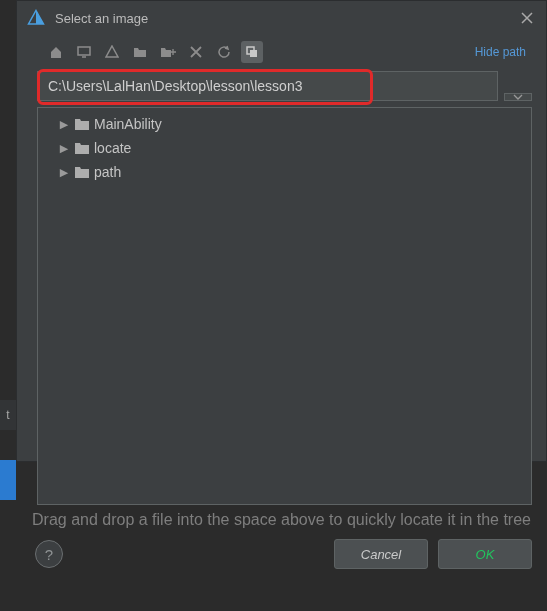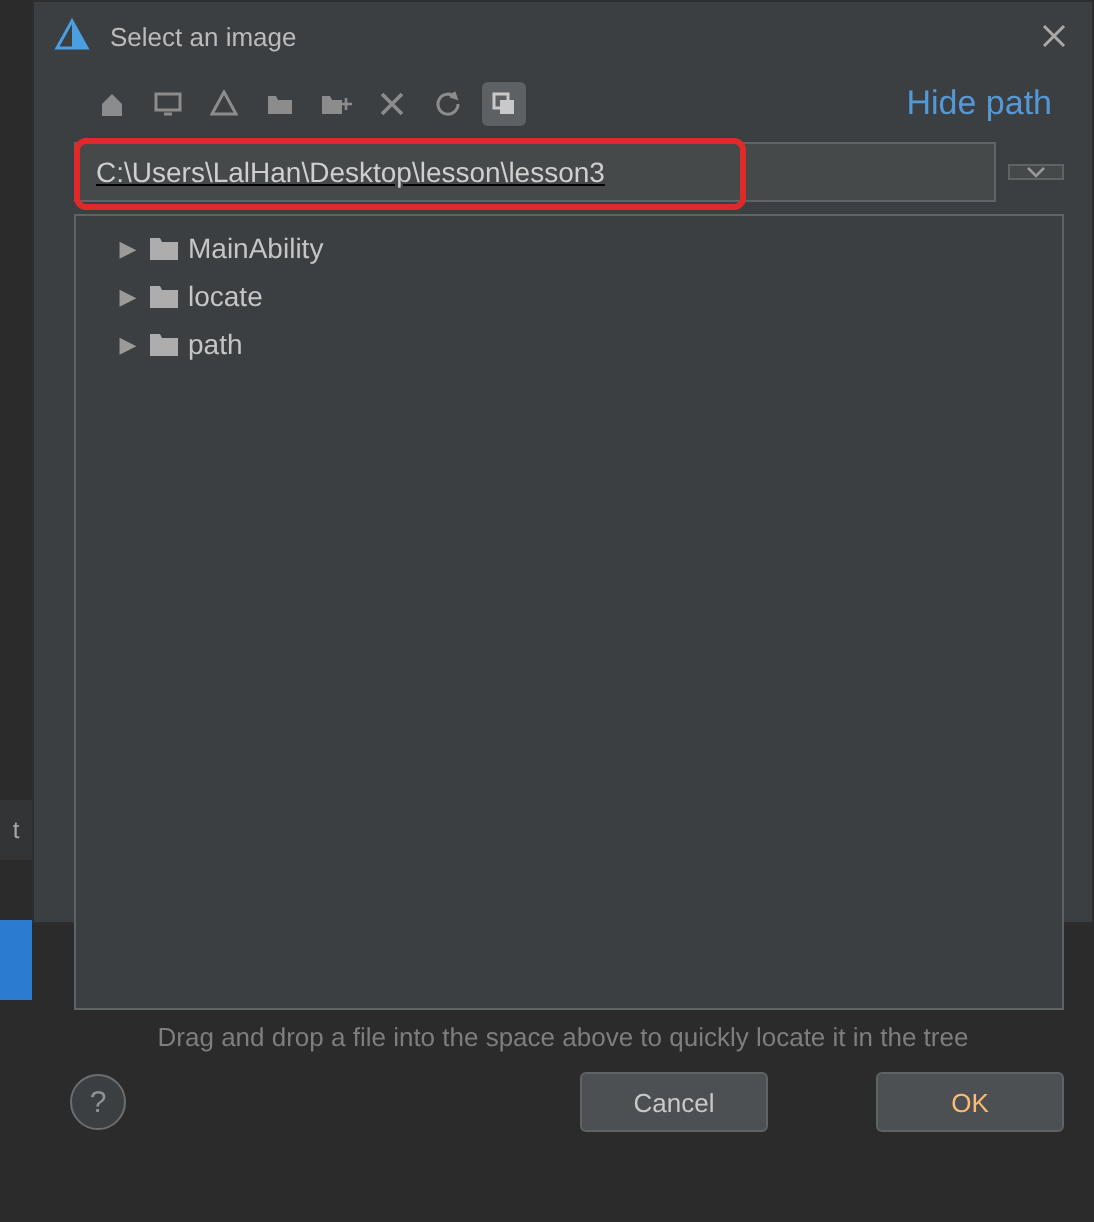--- a/index.html
+++ b/index.html
@@ -54,31 +54,30 @@
     color: #8c8c8c;
     border-radius: 3px;
   }
   .tb-icon.active {
     background: #5d6163;
     color: #c9c9c9;
   }
   .tb-sep { flex:1; }
   .hide-path {
     color: #5598d6;
-    font-size: 17px;
+    font-size: 12px;
     cursor: pointer;
     padding-right: 6px;
   }
   .path-row {
     display:flex;
     margin: 2px 14px 6px 20px;
     gap: 6px;
-    align-items:center;
+    align-items:flex-end;
     position: relative;
-    text-decoration: underline;
   }
   .path-highlight {
     position:absolute;
     left:0; top:-2px;
     width: 336px;
     height: 36px;
     border: 3px solid #e02a2a;
     border-radius: 6px;
     pointer-events:none;
   }
@@ -116,21 +115,21 @@
     color: #c5c5c5;
     font-size: 14px;
     cursor: pointer;
     gap: 4px;
   }
   .chev { color:#9a9a9a; width:12px; text-align:center; font-size:11px;}
   .folder-icon { width:16px; height:14px; color:#adadad; }
   .hint {
     text-align:center;
     color: #7e7e7e;
-    font-size: 13px;
+    font-size: 16px;
     margin-top: 6px;
   }
   .footer {
     display:flex;
     align-items:center;
     padding: 10px 14px 0 18px;
     gap: 10px;
   }
   .help-btn {
     width: 28px; height:28px;
@@ -144,24 +143,24 @@
   }
   .footer-spacer { flex:1; }
   .btn {
     width: 94px; height: 30px;
     background: #4c5052;
     border: 1px solid #5e6364;
     color: #c9c9c9;
     font-size: 13px;
     border-radius: 3px;
     cursor:pointer;
+    font-style:italic;
   }
   .btn.primary {
-    color: #fdba74;
-    margin-left: 44px;
+    color: #22c55e;
   }
   .left-stub {
     position:absolute;
     left:0; top:400px;
     width:16px; height:30px;
     background:#323436;
     color:#a8a8a8;
     font-size:12px;
     display:flex; align-items:center; justify-content:center;
   }

